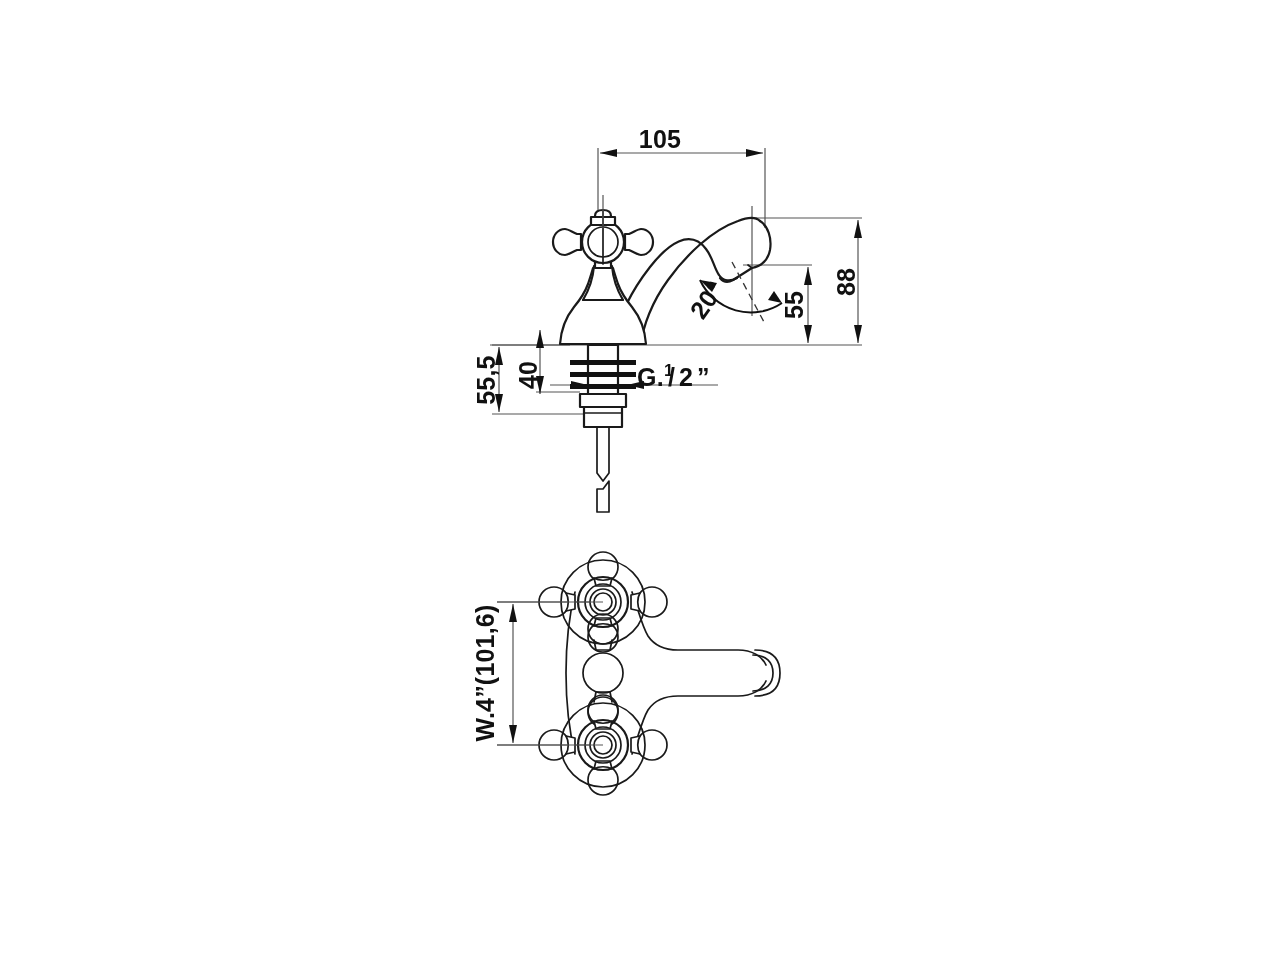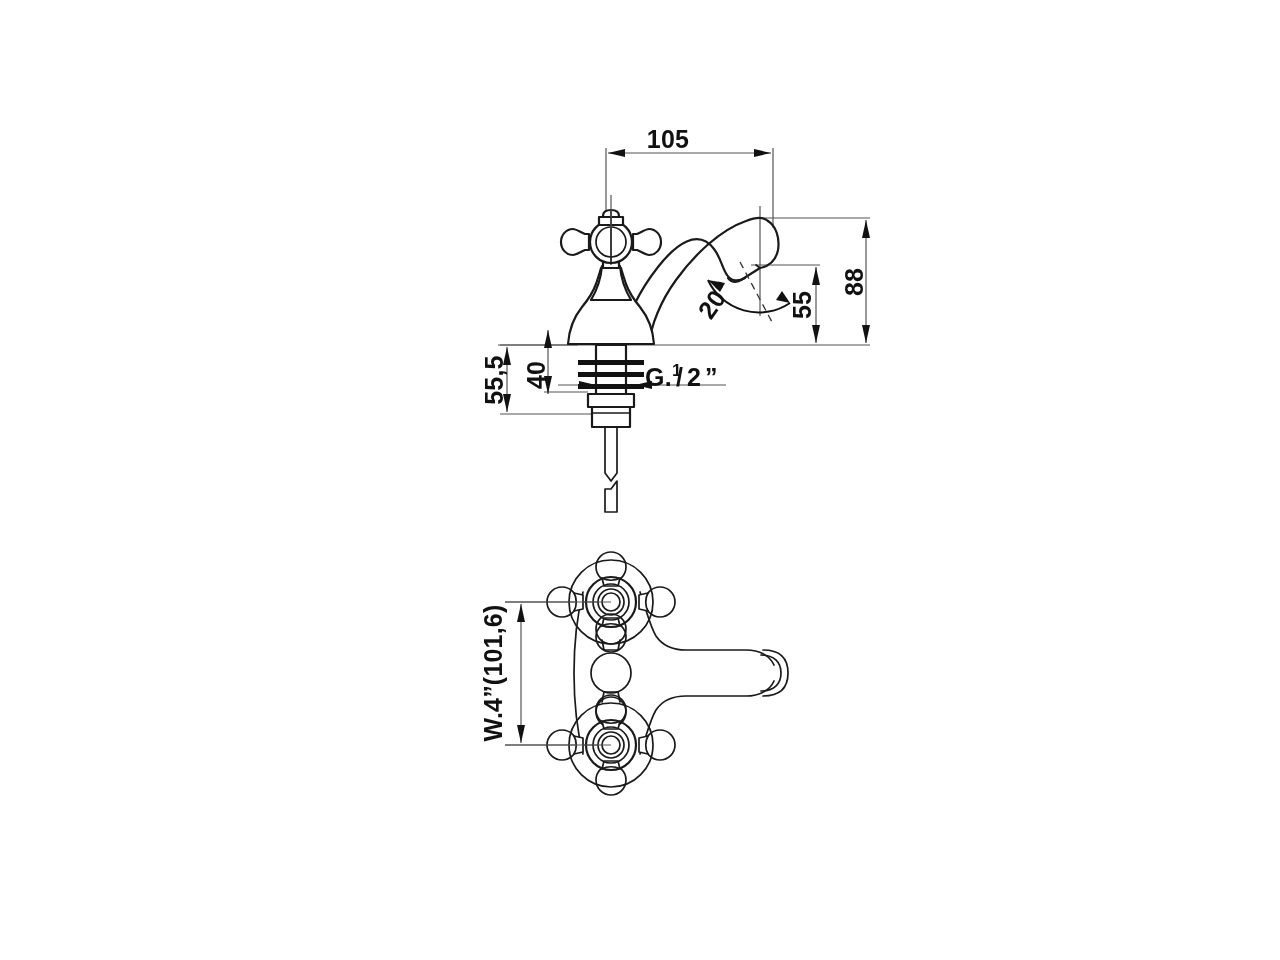--- a/index.html
+++ b/index.html
@@ -10,21 +10,21 @@
   }
   body {
     width: 1280px;
     height: 960px;
     font-family: "Liberation Sans", sans-serif;
     overflow: hidden;
     position: relative;
   }
   #drawing-root {
     position: absolute;
-    left: 8px; top: 0;
+    left: 0; top: 0;
     width: 1251px;
     height: 960px;
   }
   svg#tech-drawing {
     display: block;
     width: 1280px;
     height: 960px;
     background: #ffffff;
   }
   .outline {

